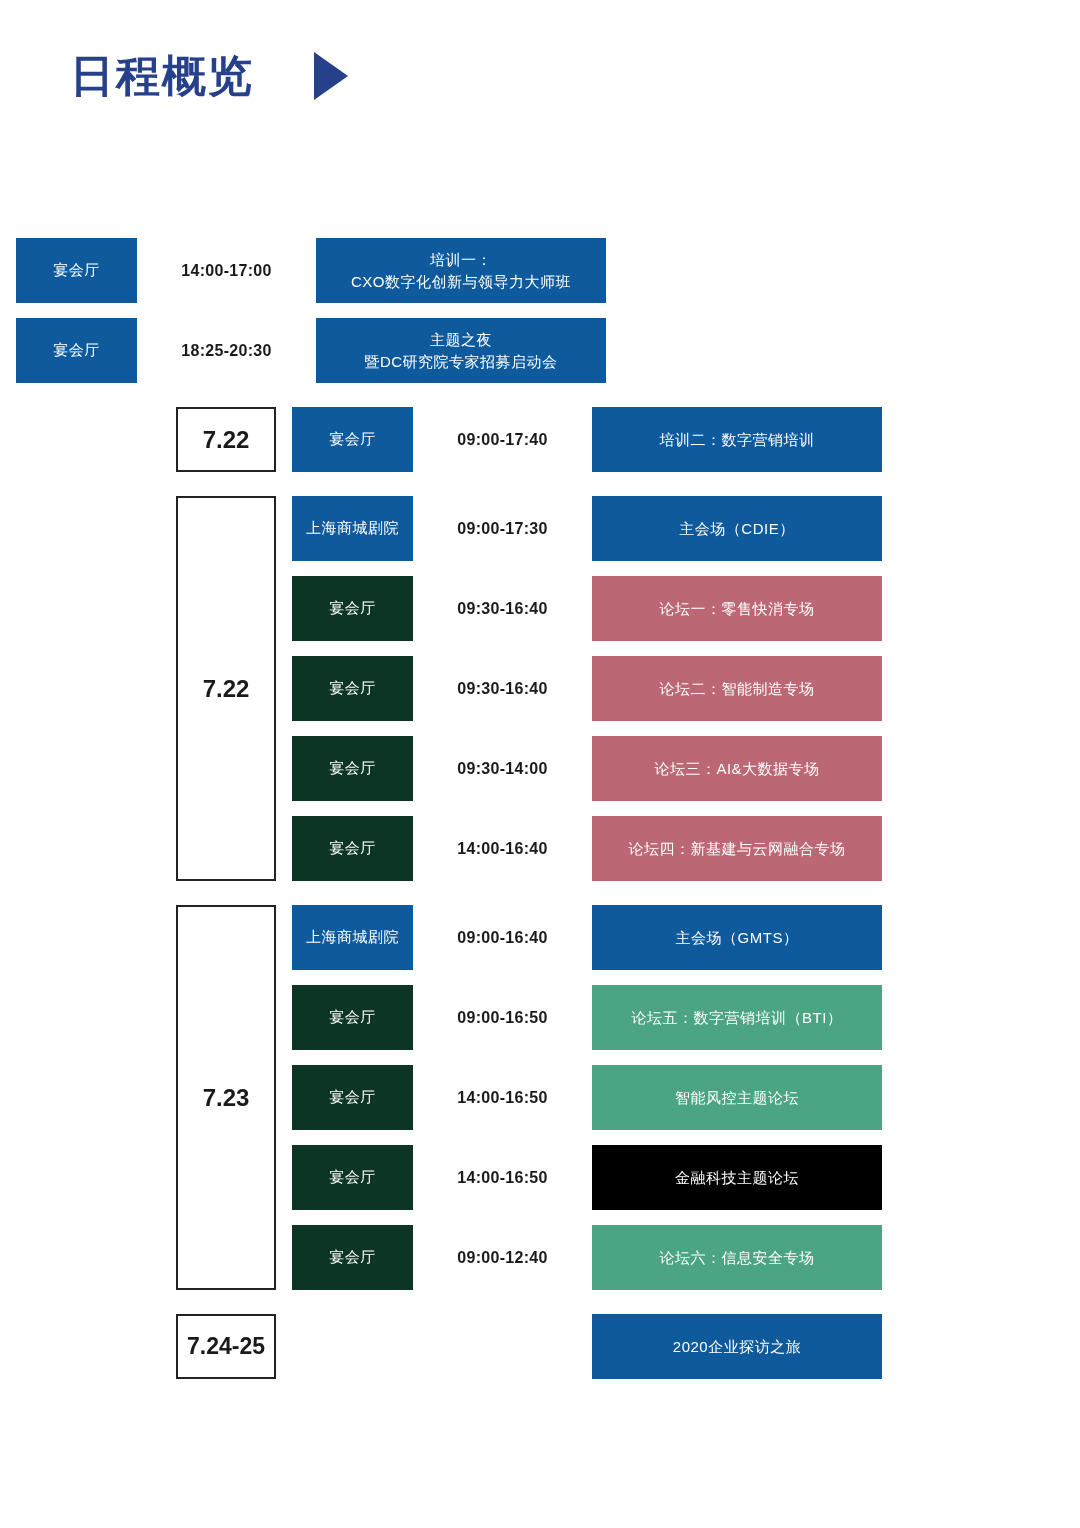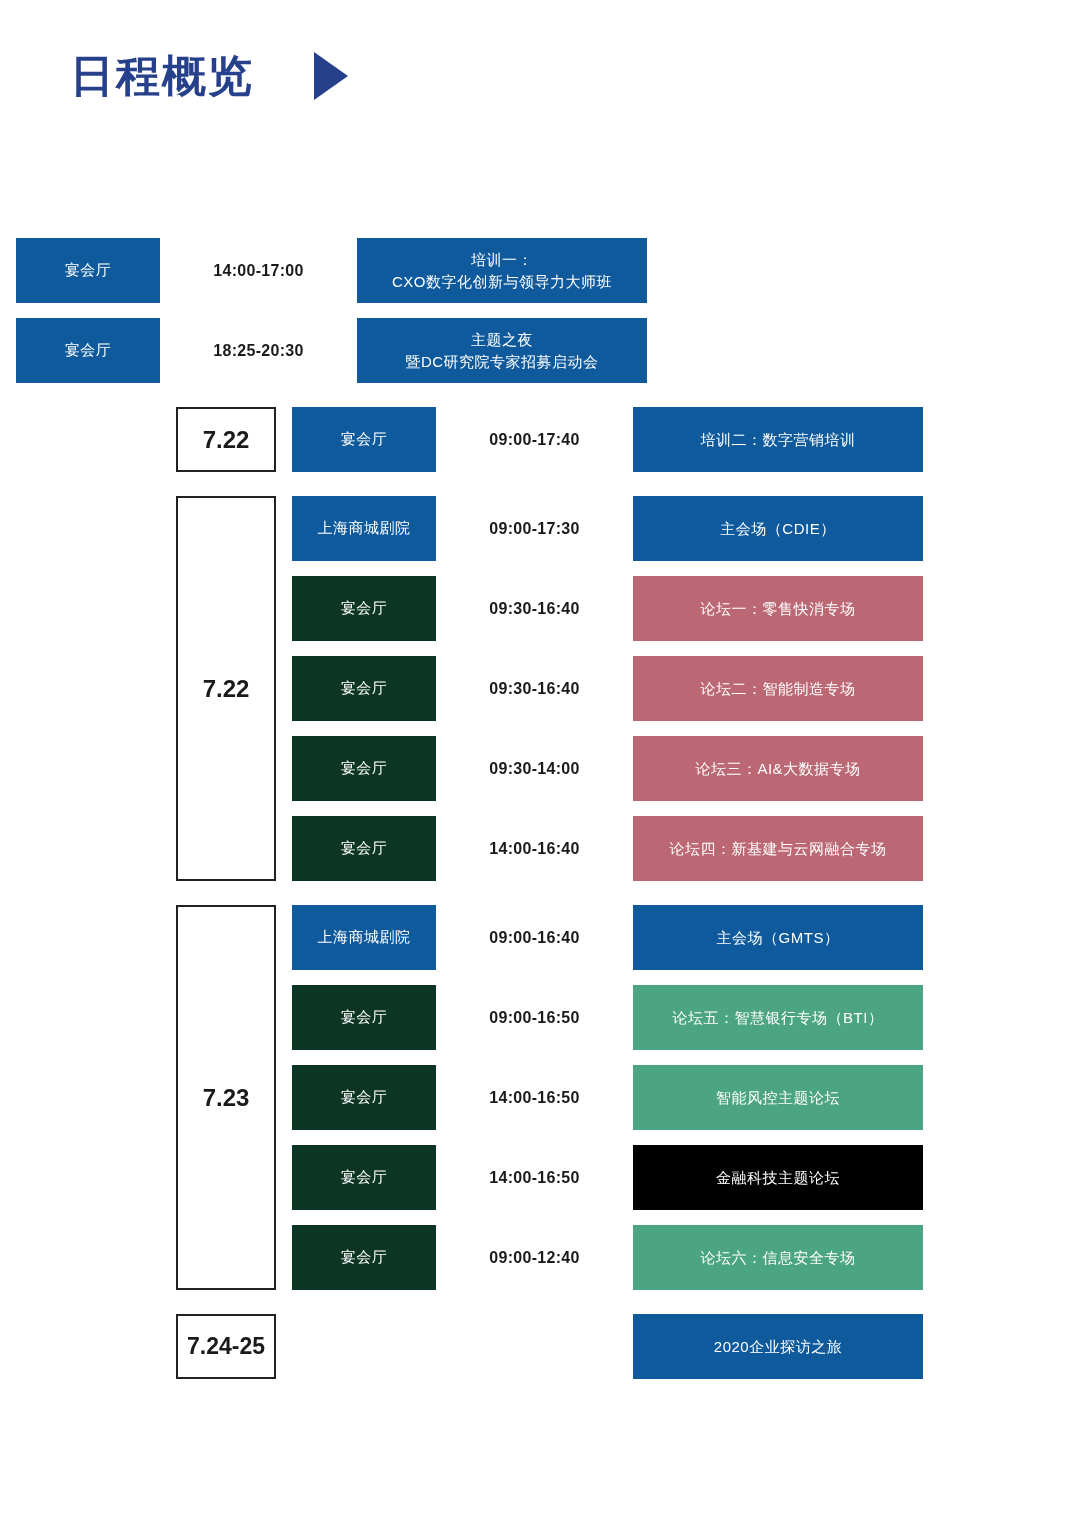--- a/index.html
+++ b/index.html
@@ -85,38 +85,38 @@
     gap: 15px;
   }
 
   .row {
     display: flex;
     align-items: stretch;
     height: 65px;
   }
 
   .venue-box {
-    width: 144px;
+    width: 121px;
     margin-left: 16px;
     display: flex;
     align-items: center;
     justify-content: center;
     box-sizing: border-box;
     flex: none;
   }
   .venue-label {
     font-size: 15px;
     color: #ffffff;
     font-weight: normal;
     letter-spacing: 0.5px;
     white-space: nowrap;
   }
 
   .time-cell {
-    width: 197px;
+    width: 179px;
     display: flex;
     align-items: center;
     justify-content: center;
     flex: none;
   }
   .time-label {
     font-size: 16px;
     font-weight: bold;
     color: #1a1a1a;
     white-space: nowrap;
@@ -277,21 +277,21 @@
           </div>
         </div>
         <div class="row">
           <div class="venue-box" style="background: rgb(12, 53, 36);">
             <span class="venue-label">宴会厅</span>
           </div>
           <div class="time-cell">
             <span class="time-label">09:00-16:50</span>
           </div>
           <div class="event-box" style="background: rgb(75, 165, 131);">
-            <span class="event-label">论坛五：智慧银行专场（BTI）</span>
+            <span class="event-label">论坛五：数字营销培训（BTI）</span>
           </div>
         </div>
         <div class="row">
           <div class="venue-box" style="background: rgb(12, 53, 36);">
             <span class="venue-label">宴会厅</span>
           </div>
           <div class="time-cell">
             <span class="time-label">14:00-16:50</span>
           </div>
           <div class="event-box" style="background: rgb(75, 165, 131);">

